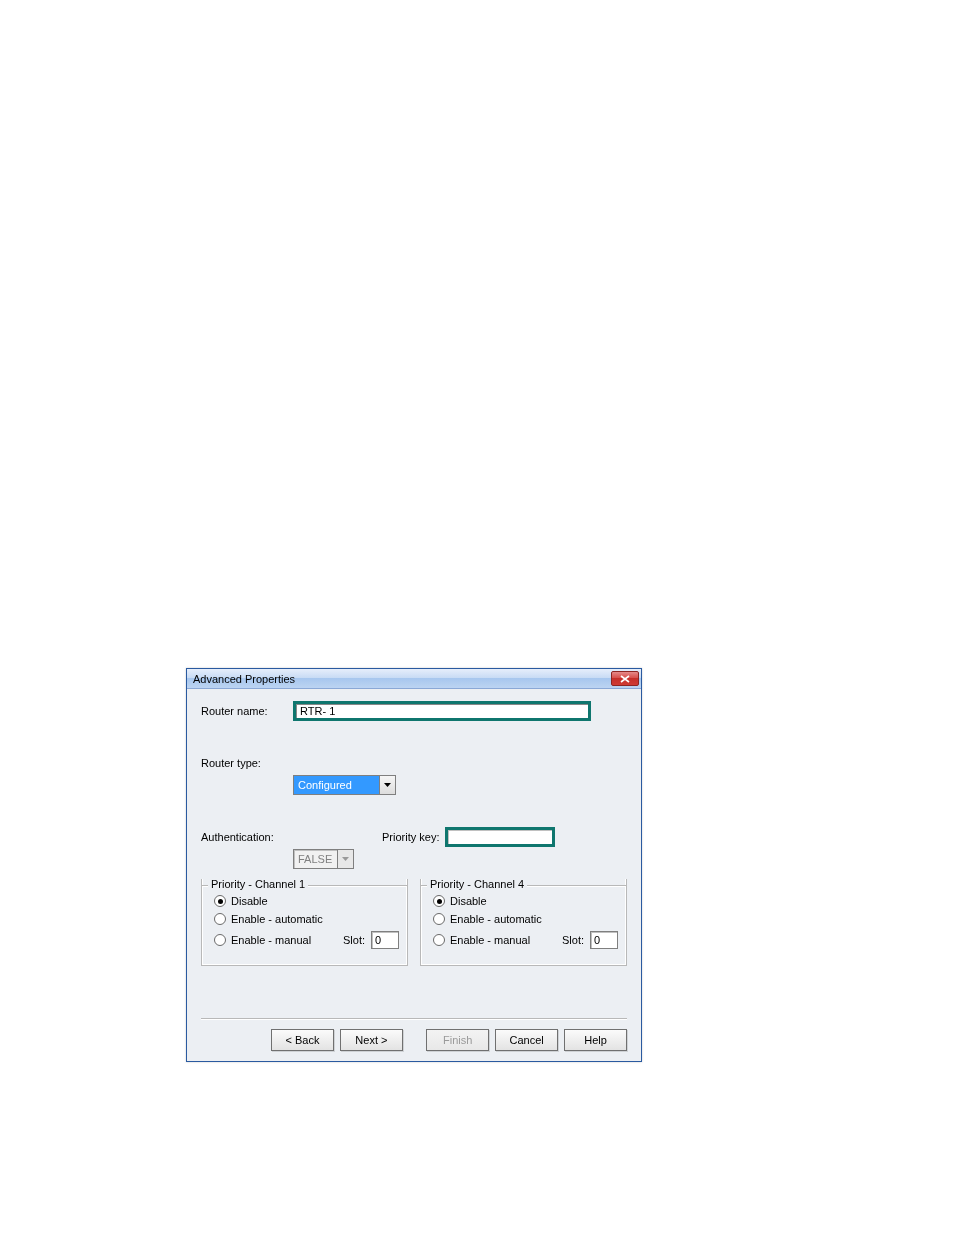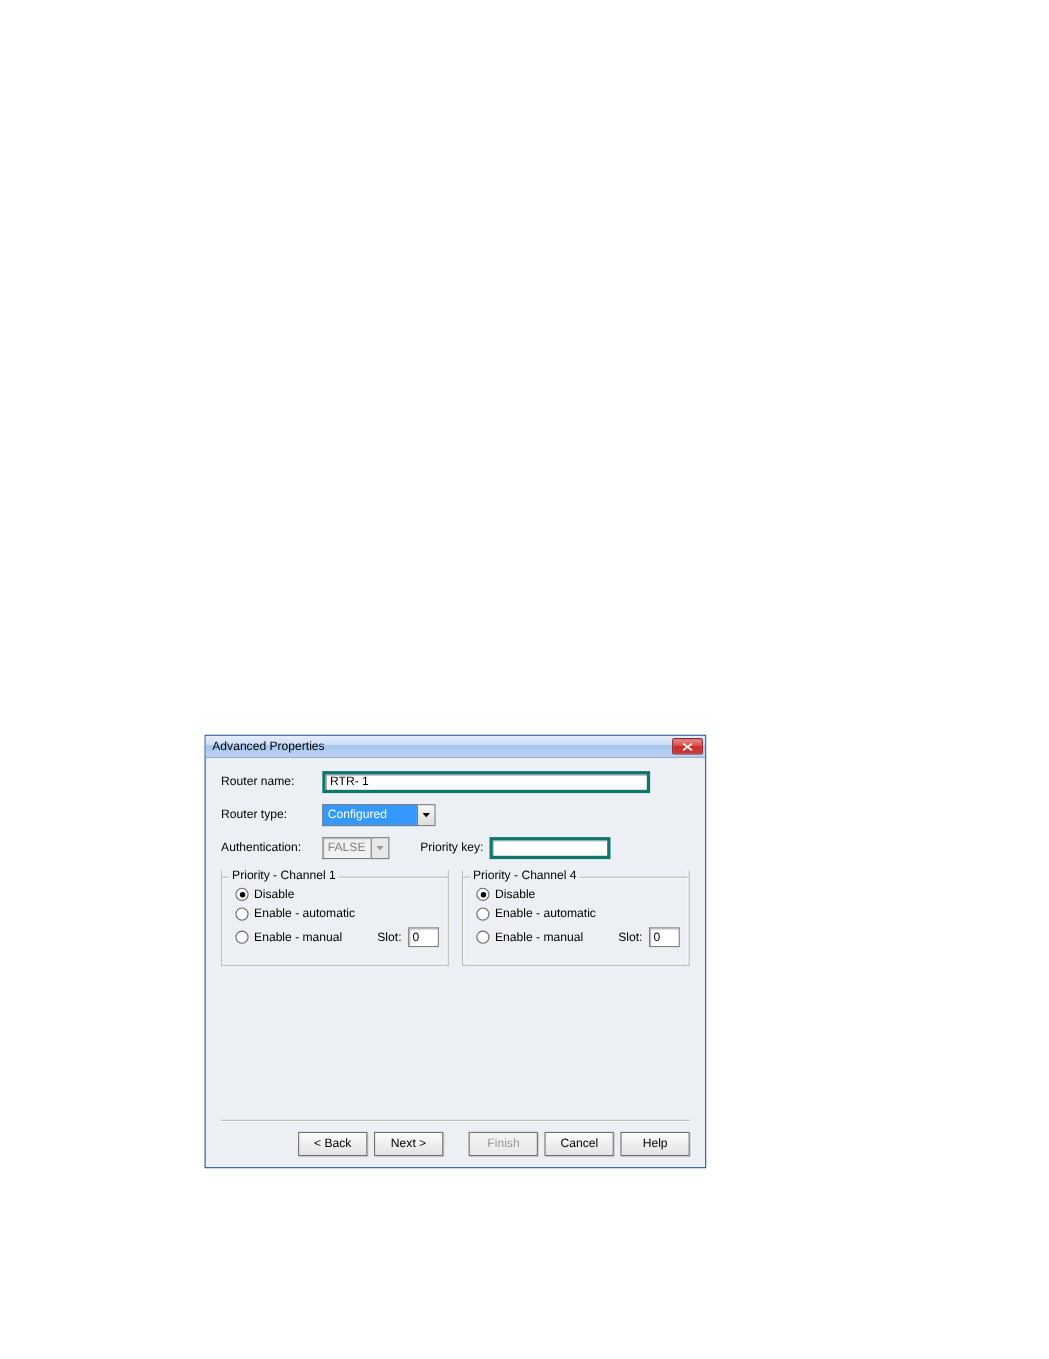--- a/index.html
+++ b/index.html
@@ -76,20 +76,21 @@
   }
   .text-input.sunken {
     box-shadow: inset 1px 1px 0 #888;
   }
   .router-name { width: 298px; }
   .select {
     position: relative;
     display: inline-flex;
     align-items: stretch;
     height: 20px;
+    margin-top: 44px;
   }
   .select .sel-body {
     border: 1px solid #7f7f7f;
     border-right: none;
     background: #fff;
     padding: 1px 4px;
     min-width: 86px;
     font-size: 11px;
     display: flex;
     align-items: center;

